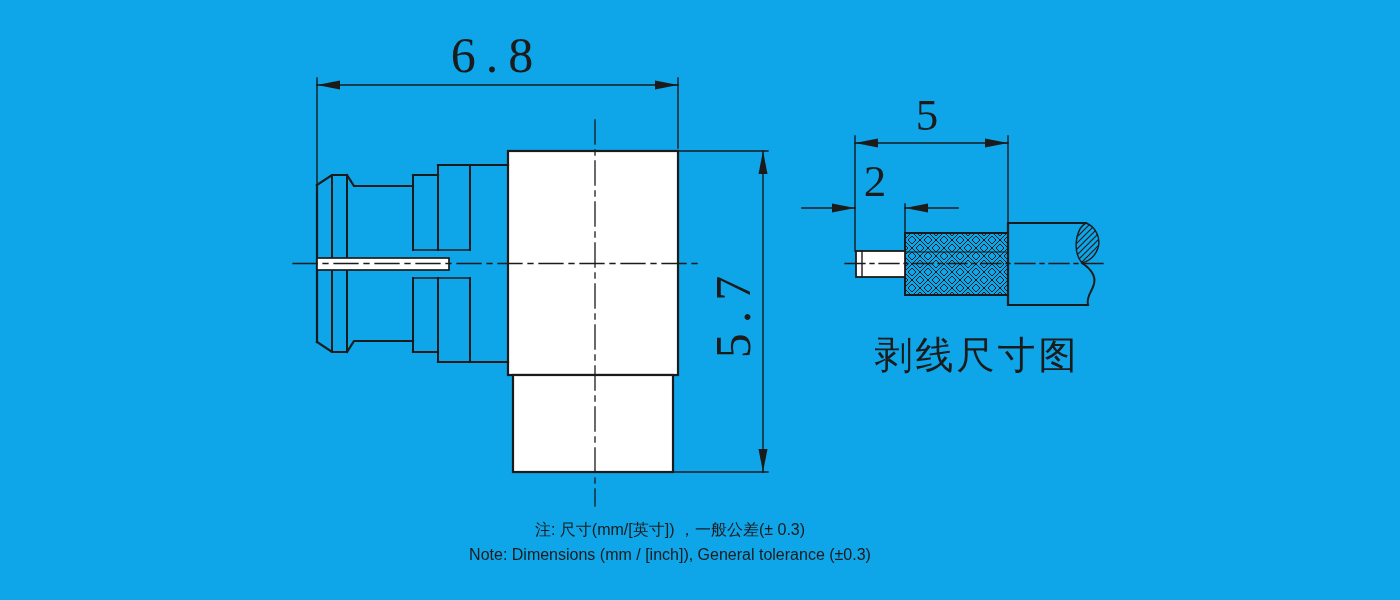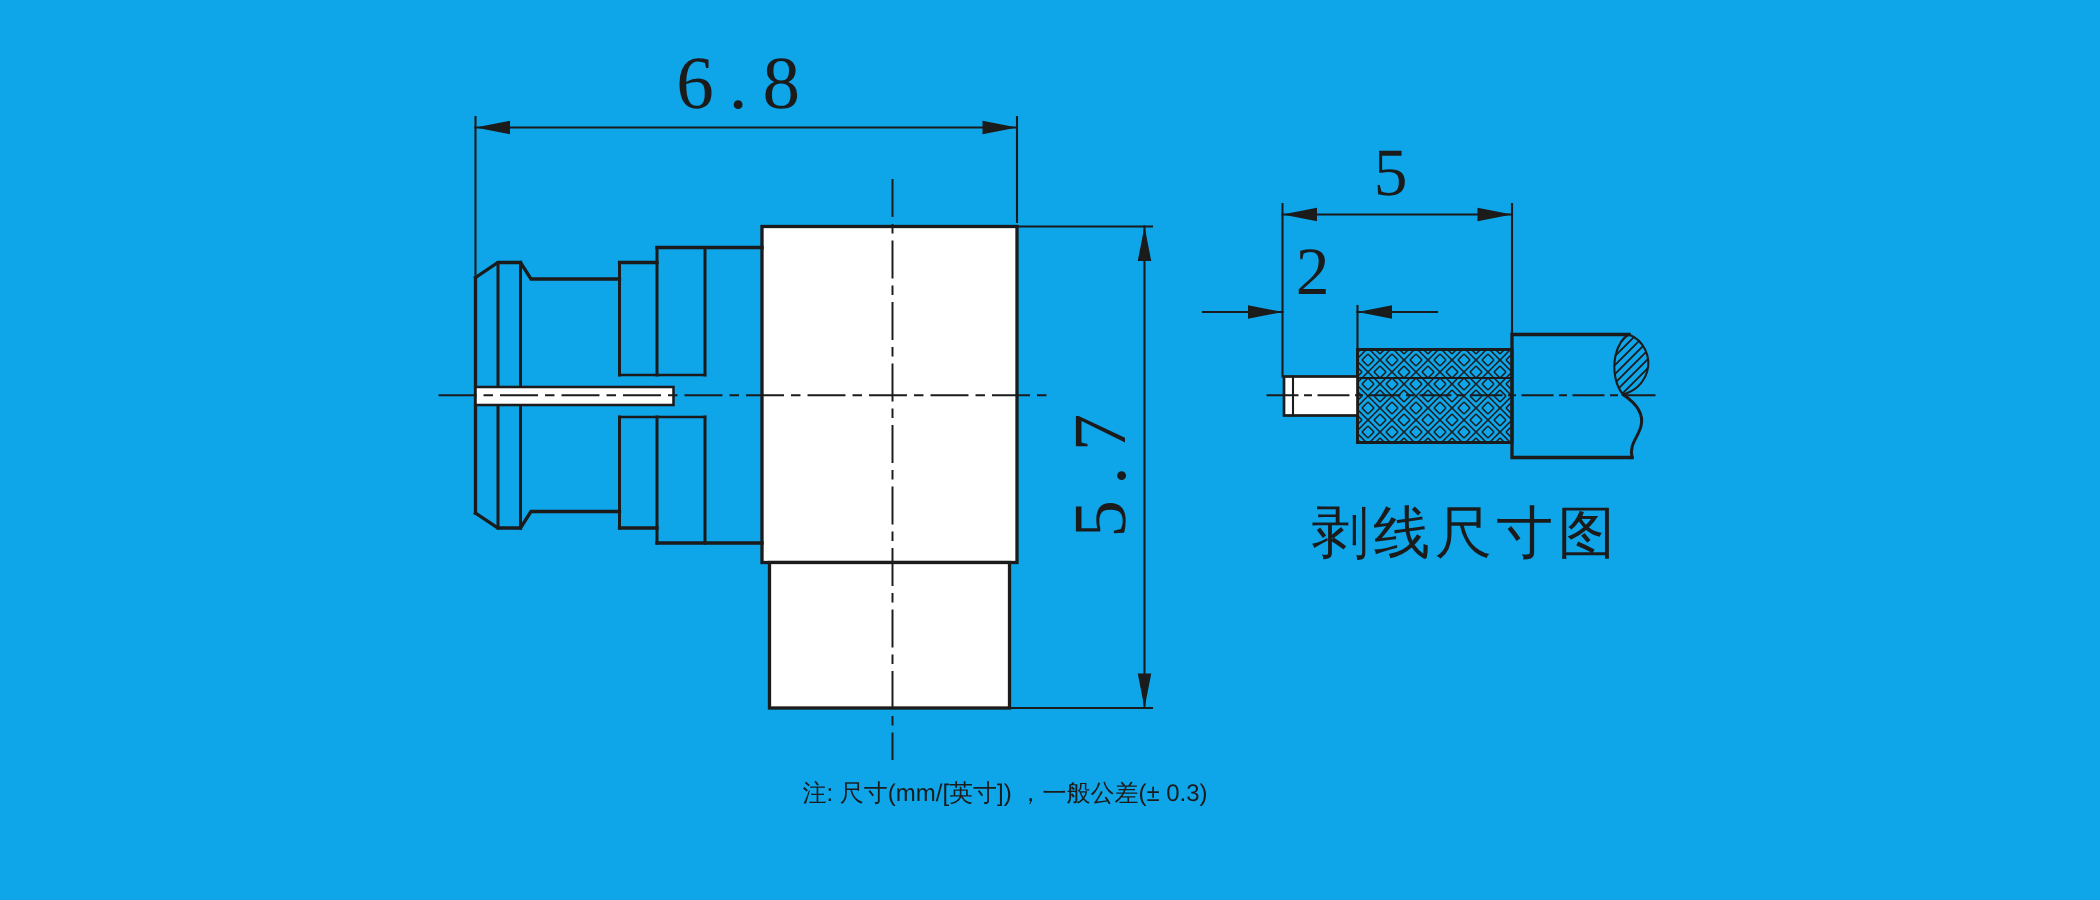--- a/index.html
+++ b/index.html
@@ -105,15 +105,16 @@
     </g>
 
     <text x="930" y="130" text-anchor="middle" class="dim-text-small">5</text>
     <text x="878" y="196" text-anchor="middle" class="dim-text-small">2</text>
     <text x="977" y="368" text-anchor="middle" class="caption-text">剥线尺寸图</text>
   </svg>
 
   
   <div class="notes">
     <div>注: 尺寸(mm/[英寸]) ，一般公差(± 0.3)</div>
+    <div>Note: Dimensions (mm / [inch]), General tolerance (±0.3)</div>
   </div>
 
 </div>
 
 </body></html>

